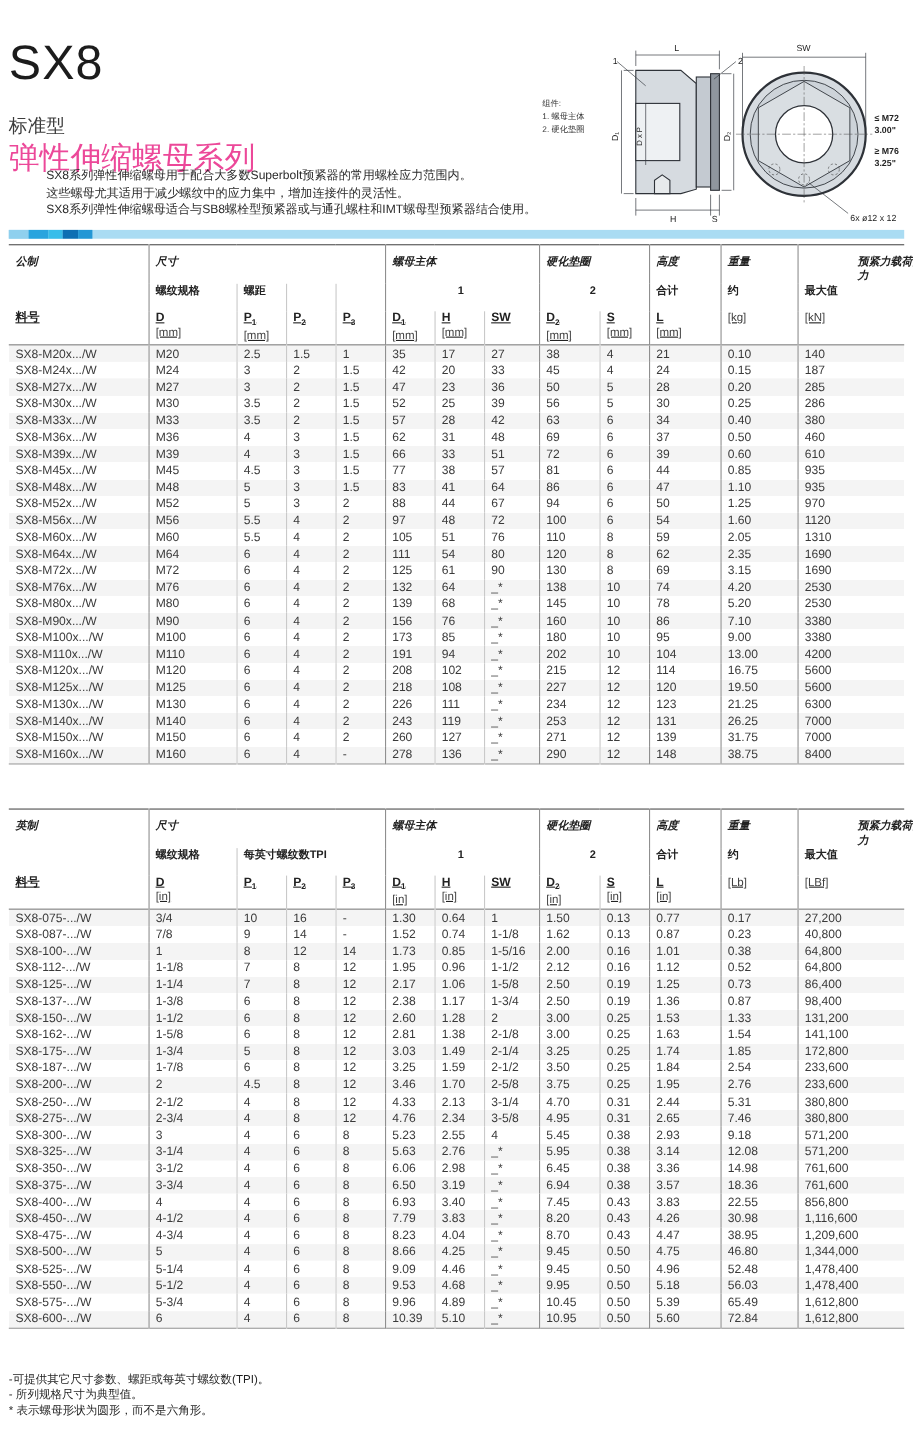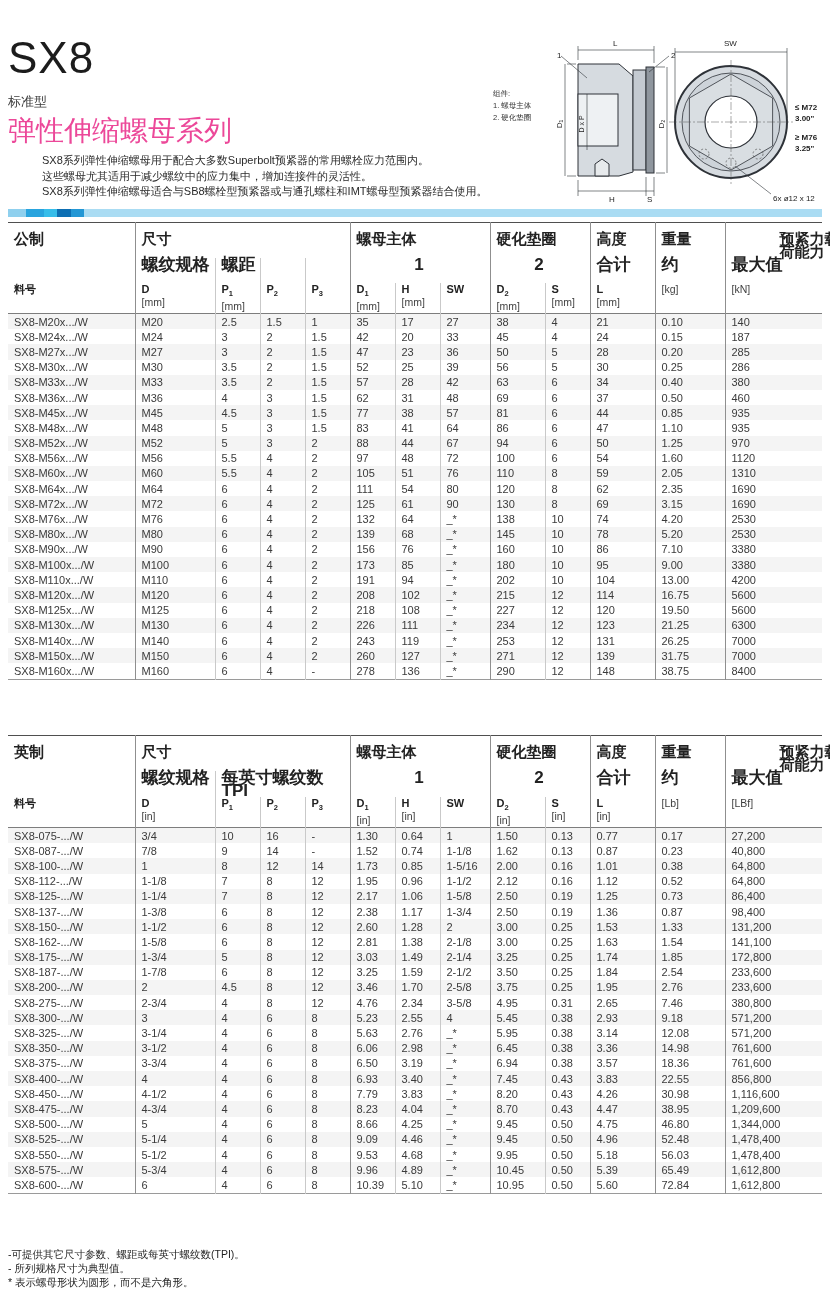--- a/index.html
+++ b/index.html
@@ -2,21 +2,21 @@
 <html><head>
 <meta charset="utf-8">
 <style>
   html,body{margin:0;padding:0;background:#fff;}
   body{font-family:"Liberation Sans","DejaVu Sans",sans-serif;color:#2e2e2e;}
   .page{position:relative;width:830px;height:1307px;background:#fff;overflow:hidden;}
 
   
   .hero{position:absolute;left:8px;top:34px;}
   .hero .t1{font-size:44px;line-height:48px;font-weight:400;color:#1c1c1c;letter-spacing:1px;}
-  .hero .t2{font-size:13px;line-height:26px;color:#3c3c3c;margin-top:7px;}
+  .hero .t2{font-size:17px;line-height:26px;color:#3c3c3c;margin-top:20px;}
   .hero .t3{font-size:28px;line-height:32px;color:#ec4899;}
   .desc{position:absolute;left:8px;top:153px;font-size:11px;line-height:15.5px;color:#2b2b2b;width:480px;margin-left:34px;}
 
   
   .band{position:absolute;left:8px;right:8px;top:209px;height:8px;}
   .band .seg{position:absolute;top:0;height:8px;}
 
   
   .drawing{position:absolute;left:483px;top:30px;width:340px;height:176px;}
   svg text{font-family:"Liberation Sans","DejaVu Sans",sans-serif;}
@@ -24,23 +24,23 @@
   
   table{border-collapse:collapse;table-layout:fixed;width:814px;border-top:1px solid #4f4f4f;position:absolute;left:8px;background:#fff;}
   #metric{top:222px;}
   #imperial{top:735px;}
   col.c0{width:127px}col.c1{width:80px}col.c2{width:45px}col.c3{width:45px}col.c4{width:45px}
   col.c5{width:45px}col.c6{width:45px}col.c7{width:50px}col.c8{width:55px}col.c9{width:45px}
   col.c10{width:65px}col.c11{width:70px}col.c12{width:97px}
   thead{border-bottom:1px solid #7d7d7d;}
   tbody{border-bottom:1px solid #9a9a9a;}
   th{text-align:left;vertical-align:top;font-weight:bold;padding:0 2px 0 6px;color:#222;}
-  tr.hr0 th{padding-top:9px;height:26px;font-size:15px;}
-  tr.hr1 th{height:25px;font-size:17px;margin-left:18px;}
-  tr.hr2 th{height:30px;font-size:11px;}
+  tr.hr0 th{padding-top:9px;height:26px;font-size:10px;font-style:italic;}
+  tr.hr1 th{height:25px;font-size:10px;margin-left:18px;}
+  tr.hr2 th{height:30px;font-size:11px;text-decoration:underline;}
   th .cu{font-weight:normal;font-size:10.5px;color:#3f3f3f;line-height:12px;}
   th .cl{line-height:13px;}
   th.wrap .cl{width:64px;line-height:13px;margin-left:48px;}
   th.ctr{text-align:center;padding-left:0;}
   sub{font-size:7.5px;}
   td{font-size:11px;height:15.2px;padding:0 2px 0 6px;color:#3a3a3a;white-space:nowrap;overflow:hidden;}
   tbody tr:nth-child(odd){background:#f4f4f4;}
   .g{border-left:1px solid #8f8f8f;}
   .l{border-left:1px solid #c9c9c9;}
 
@@ -351,20 +351,35 @@
           <td class="g">62</td>
           <td class="l">31</td>
           <td class="l">48</td>
           <td class="g">69</td>
           <td class="l">6</td>
           <td class="g">37</td>
           <td class="g">0.50</td>
           <td class="g">460</td>
         </tr>
         <tr>
+          <td class="">SX8-M39x.../W</td>
+          <td class="g">M39</td>
+          <td class="l">4</td>
+          <td class="l">3</td>
+          <td class="l">1.5</td>
+          <td class="g">66</td>
+          <td class="l">33</td>
+          <td class="l">51</td>
+          <td class="g">72</td>
+          <td class="l">6</td>
+          <td class="g">39</td>
+          <td class="g">0.60</td>
+          <td class="g">610</td>
+        </tr>
+        <tr>
           <td class="">SX8-M45x.../W</td>
           <td class="g">M45</td>
           <td class="l">4.5</td>
           <td class="l">3</td>
           <td class="l">1.5</td>
           <td class="g">77</td>
           <td class="l">38</td>
           <td class="l">57</td>
           <td class="g">81</td>
           <td class="l">6</td>
@@ -906,20 +921,35 @@
           <td class="g">3.46</td>
           <td class="l">1.70</td>
           <td class="l">2-5/8</td>
           <td class="g">3.75</td>
           <td class="l">0.25</td>
           <td class="g">1.95</td>
           <td class="g">2.76</td>
           <td class="g">233,600</td>
         </tr>
         <tr>
+          <td class="">SX8-250-.../W</td>
+          <td class="g">2-1/2</td>
+          <td class="l">4</td>
+          <td class="l">8</td>
+          <td class="l">12</td>
+          <td class="g">4.33</td>
+          <td class="l">2.13</td>
+          <td class="l">3-1/4</td>
+          <td class="g">4.70</td>
+          <td class="l">0.31</td>
+          <td class="g">2.44</td>
+          <td class="g">5.31</td>
+          <td class="g">380,800</td>
+        </tr>
+        <tr>
           <td class="">SX8-275-.../W</td>
           <td class="g">2-3/4</td>
           <td class="l">4</td>
           <td class="l">8</td>
           <td class="l">12</td>
           <td class="g">4.76</td>
           <td class="l">2.34</td>
           <td class="l">3-5/8</td>
           <td class="g">4.95</td>
           <td class="l">0.31</td>

